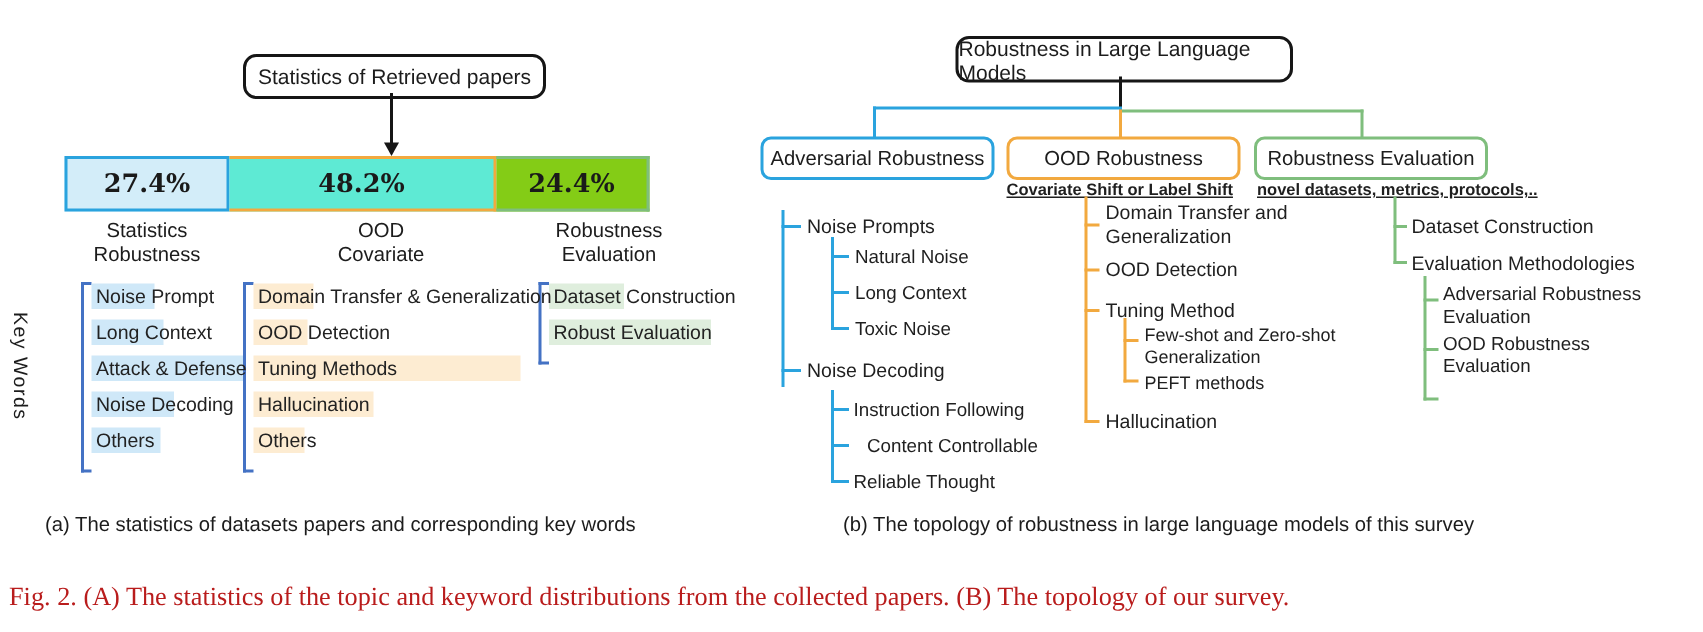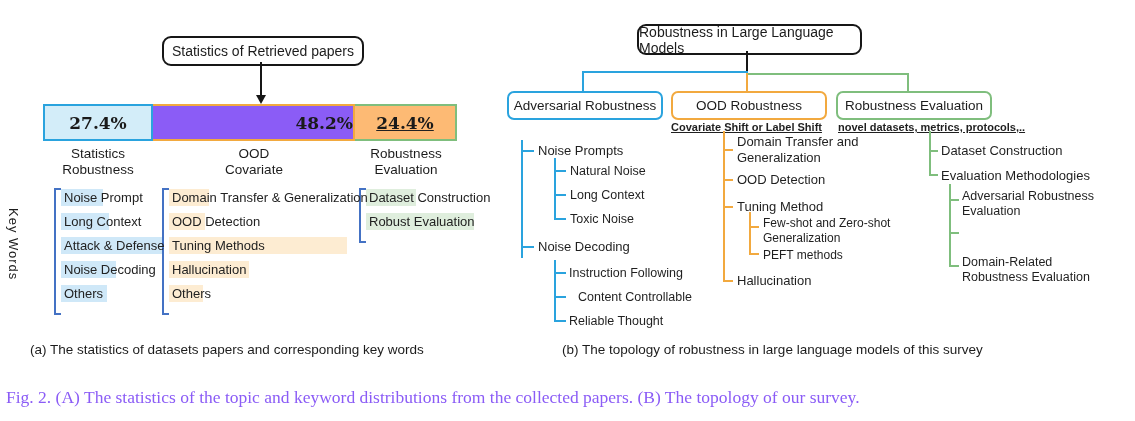--- a/index.html
+++ b/index.html
@@ -32,43 +32,43 @@
   .bblue{border-color:#2aa3de;}
   .borange{border-color:#f2a93f;}
   .bgreen{border-color:#7fbe7d;}
   .subt{font-size:11px;font-weight:bold;text-decoration:underline;color:#1f1f1f;white-space:nowrap;}
   .tnode{position:absolute;font-size:13px;line-height:16px;color:#1f1f1f;white-space:nowrap;}
   .tnode.wrap{white-space:normal;}
   .tnode.small{font-size:12px;line-height:15px;}
   .tnode.med{font-size:12.5px;line-height:15px;}
   
   .subcap{font-size:13.5px;color:#1c1c1c;white-space:nowrap;}
-  .figcap{font-family:"Liberation Serif",serif;font-size:17.5px;color:#8b5cf6;white-space:nowrap;}
+  .figcap{font-family:"Liberation Serif",serif;font-size:17.5px;color:#b91c1c;white-space:nowrap;}
   .arrowhead{width:0;height:0;border-left:5px solid transparent;border-right:5px solid transparent;
              border-top:9px solid #161616;}
 </style>
 </head>
 <body>
 
 <div class="stage">
 
   <div class="abs titlebox" style="left:162px;top:36px;width:198px;height:26px;">
     <span>Statistics of Retrieved papers</span>
   </div>
   <div class="abs black line" style="left:260px;top:62px;width:2px;height:34px;"></div>
   <div class="abs arrowhead" style="left:256px;top:95px;"></div>
 
   <div class="abs" style="left:43px;top:104px;width:414px;height:37px;display:flex;">
     <div class="seg" style="width:110px;background:#d3edf9;border-color:#2aa3de;">
       <span class="pct">27.4%</span>
     </div>
-    <div class="seg" style="width:202px;background:#8b5cf6;border-color:#f2a93f;border-left:none;justify-content:flex-end;">
+    <div class="seg" style="width:178px;background:#5eead4;border-color:#f2a93f;border-left:none;">
       <span class="pct">48.2%</span>
     </div>
-    <div class="seg" style="width:102px;background:#fdba74;border-color:#7fbe7d;border-left:none;text-decoration:underline;">
+    <div class="seg" style="width:102px;background:#84cc16;border-color:#7fbe7d;border-left:none;">
       <span class="pct">24.4%</span>
     </div>
   </div>
 
   <div class="abs seglab" style="left:38px;top:146px;width:120px;">Statistics
 Robustness</div>
   <div class="abs seglab" style="left:194px;top:146px;width:120px;">OOD
 Covariate</div>
   <div class="abs seglab" style="left:346px;top:146px;width:120px;">Robustness
 Evaluation</div>
@@ -192,20 +192,20 @@
 
   <div class="line green" style="left:929px;top:131px;width:2px;height:45px;"></div>
   <div class="line green" style="left:929px;top:150px;width:9px;height:2px;"></div>
   <div class="tnode" style="left:941px;top:143px;">Dataset Construction</div>
   <div class="line green" style="left:929px;top:174px;width:9px;height:2px;"></div>
   <div class="tnode" style="left:941px;top:168px;">Evaluation Methodologies</div>
   <div class="line green" style="left:949px;top:184px;width:2px;height:83px;"></div>
   <div class="line green" style="left:949px;top:199px;width:10px;height:2px;"></div>
   <div class="tnode med wrap" style="left:962px;top:189px;width:142px;">Adversarial Robustness Evaluation</div>
   <div class="line green" style="left:949px;top:232px;width:10px;height:2px;"></div>
+  <div class="tnode med wrap" style="left:962px;top:222px;width:102px;">OOD Robustness Evaluation</div>
   <div class="line green" style="left:949px;top:265px;width:10px;height:2px;"></div>
-  <div class="tnode med wrap" style="left:962px;top:255px;width:142px;">Domain-Related Robustness Evaluation</div>
 
   <div class="abs subcap" style="left:562px;top:342px;">(b)  The topology of robustness in large language models of this survey</div>
 
   <div class="abs figcap" style="left:6px;top:387px;">Fig. 2. (A) The statistics of the topic and keyword distributions from the collected papers. (B) The topology of our survey.</div>
 
 </div>
 
 </body></html>

